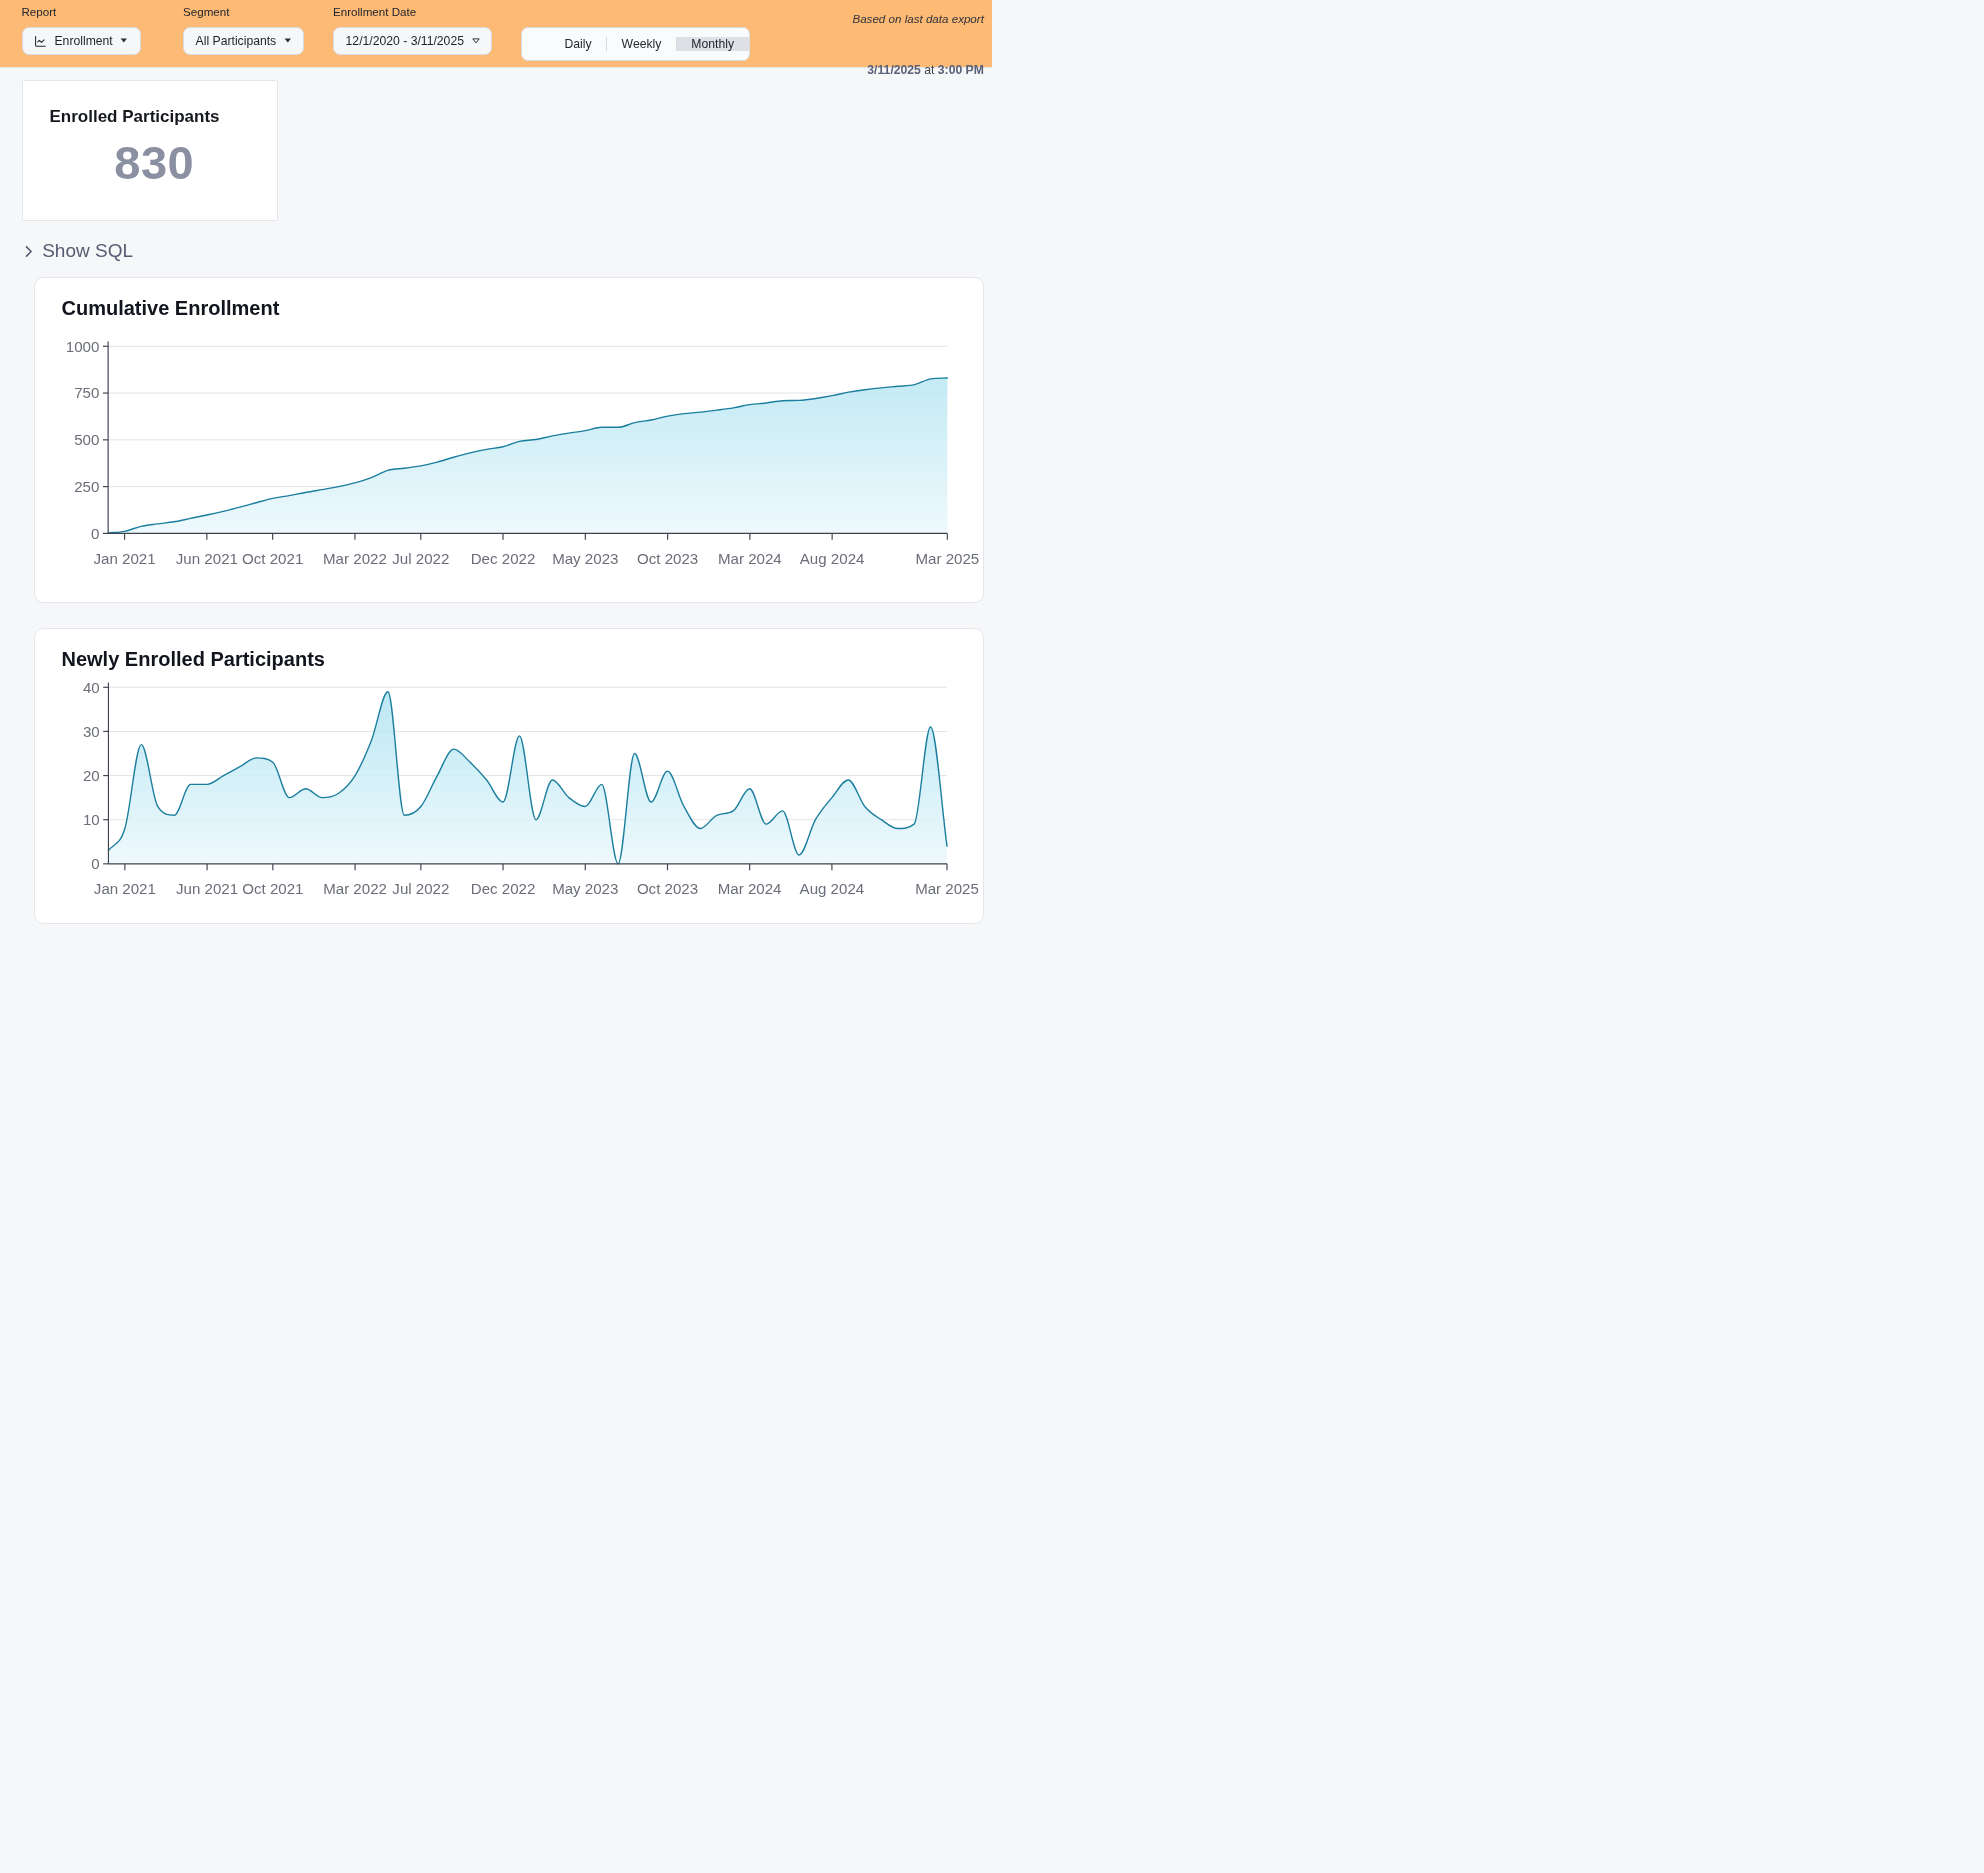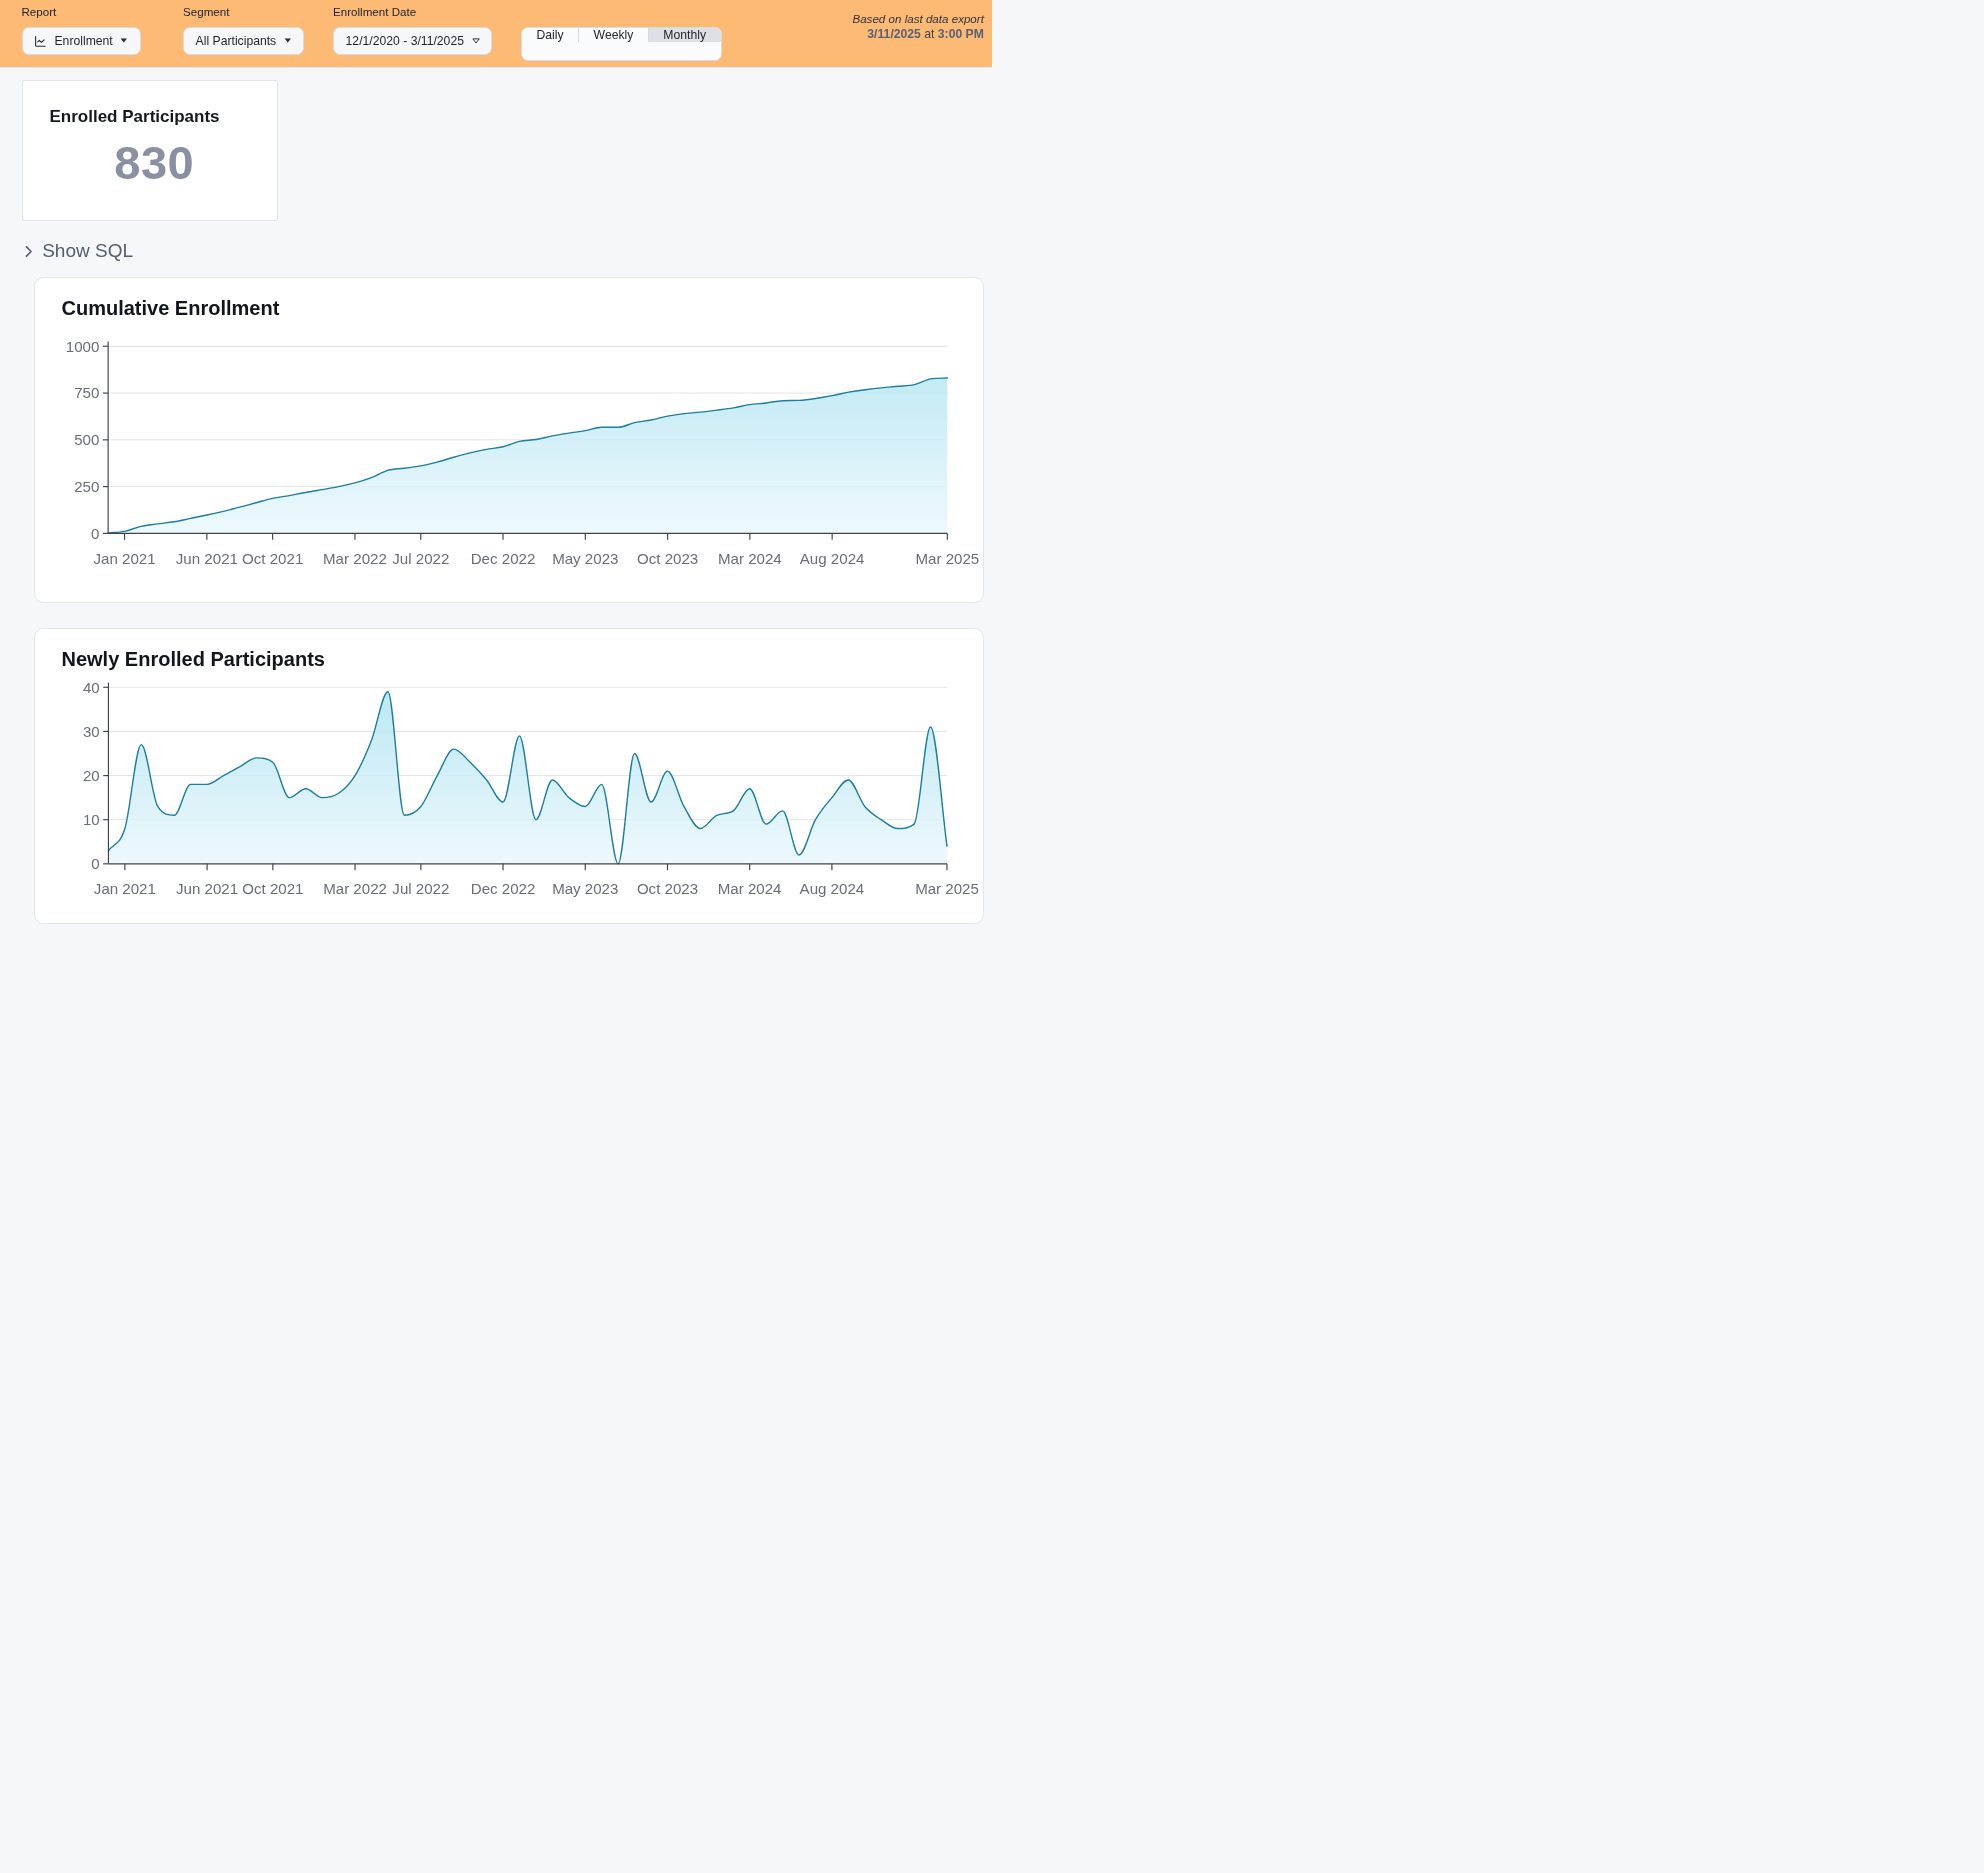--- a/index.html
+++ b/index.html
@@ -21,33 +21,33 @@
   }
   .drop-btn{
     position:absolute;top:27px;left:0;height:28px;
     display:inline-flex;align-items:center;gap:7.6px;
     padding:0 11.6px;border:0.9px solid #D9DBE2;border-radius:7px;
     background:#F6F7F9;font-size:12.2px;color:#1E222B;white-space:nowrap;
     cursor:pointer;box-sizing:border-box;
   }
   .seg-control{
     position:absolute;left:521px;top:27px;height:34px;
-    display:flex;align-items:flex-start;
+    display:flex;align-items:center;
     border:0.9px solid #D9DBE2;border-radius:7px;overflow:hidden;
-    background:#FAFBFC;box-sizing:border-box;
+    background:#FAFBFC;box-sizing:border-box;padding-left:28px;
   }
   .seg-btn{
     display:flex;align-items:center;padding:0 14.5px;font-size:12.2px;color:#23272F;
     background:#FAFBFC;cursor:pointer;white-space:nowrap;
   }
   .seg-btn + .seg-btn{border-left:0.9px solid #D9DBE2;}
   .seg-btn.selected{background:#DFE0E5;}
   .export-info{position:absolute;right:8.1px;top:11px;text-align:right;}
   .export-note{font-size:11.6px;font-style:italic;color:#2F333D;line-height:15px;}
-  .export-when{font-size:12.2px;line-height:17.5px;color:#3F444F;}
+  .export-when{font-size:12.2px;line-height:17.5px;color:#3F444F;margin-top:36px;}
   .export-when .strong{font-weight:700;color:#5A6078;}
   
   .card{
     position:absolute;background:#FFFFFF;border:0.9px solid #E5E6EB;
     box-sizing:border-box;
   }
   .kpi-card{left:21.5px;top:80px;width:256px;height:141px;border-radius:2px;padding:25.6px 17.5px 0 27px;}
   .kpi-title{font-size:17px;font-weight:700;color:#15181F;}
   .kpi-value{font-size:47px;font-weight:700;color:#8A8FA2;margin-top:8.1px;letter-spacing:0.6px;text-align:center;}
   .show-sql{

